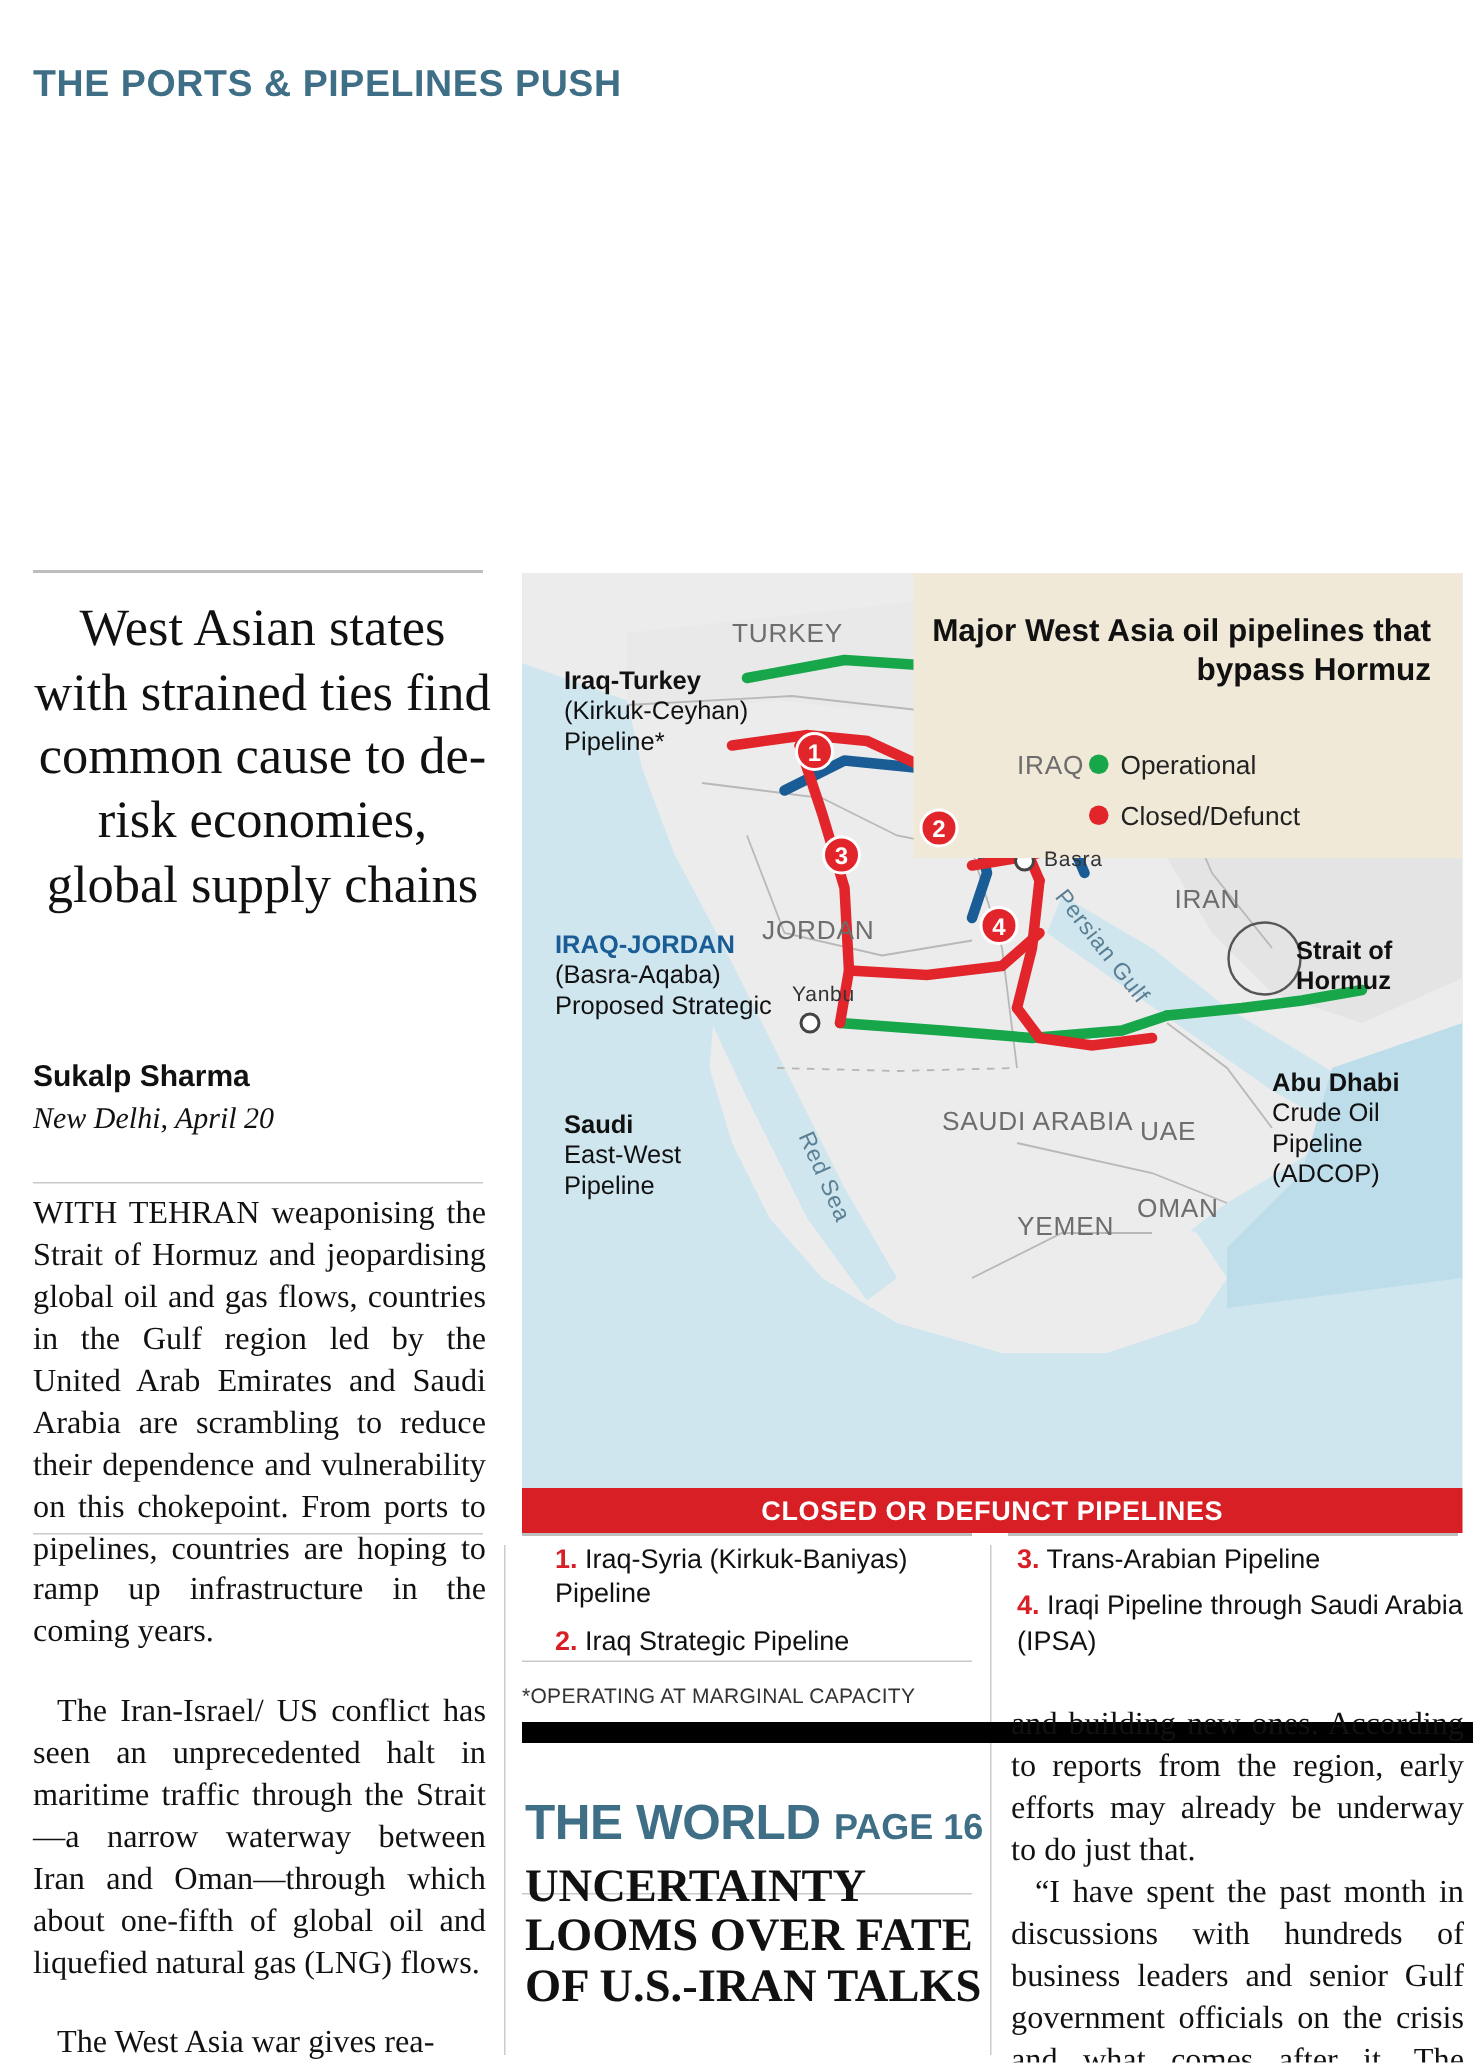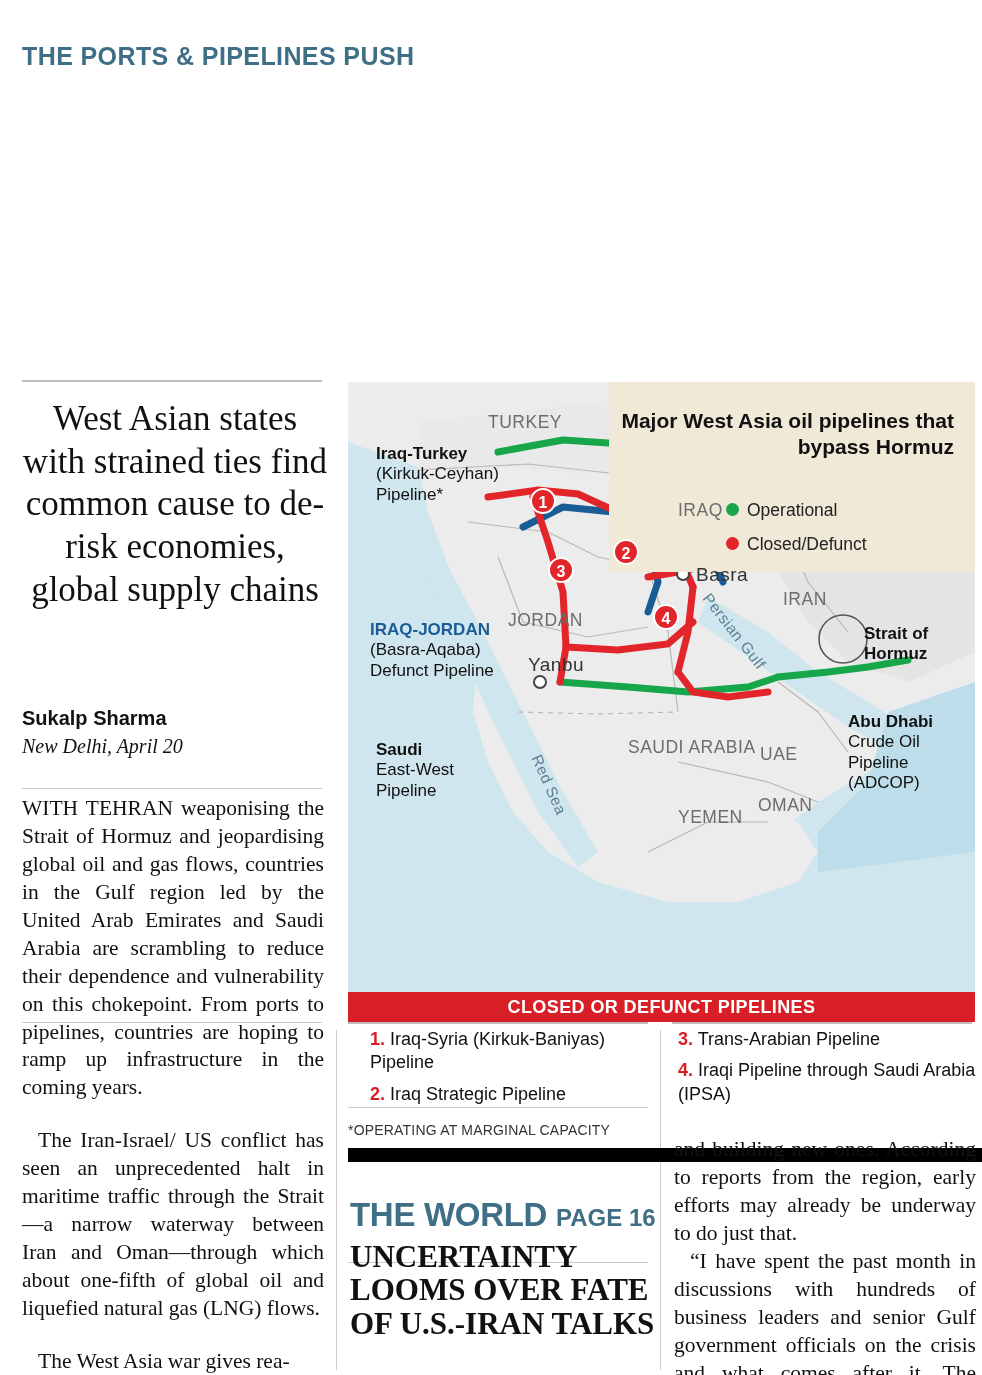--- a/index.html
+++ b/index.html
@@ -174,21 +174,21 @@
   .dot-red { background: #e2252b; }
 
   .map-label {
     position: absolute;
     font-family: "Liberation Sans", sans-serif;
     color: #5a5a5a;
     font-size: 17px;
     letter-spacing: 0.5px;
   }
   .map-label.country { color: #6d6d6d; font-size: 17.5px; }
-  .map-label.city { color: #333; font-size: 19px; }
+  .map-label.city { color: #333; font-size: 14px; }
   .map-label.sea {
     color: #5b7f93;
     font-size: 15.5px;
   }
   .callout {
     position: absolute;
     font-family: "Liberation Sans", sans-serif;
     font-size: 17px;
     line-height: 1.2;
     color: #111;
@@ -430,21 +430,21 @@
     <div class="map-label sea" style="left:365px; top:208px; transform:rotate(52deg); transform-origin: left top;">Persian Gulf</div>
     <div class="map-label sea" style="left:196px; top:370px; transform:rotate(66deg); transform-origin: left top;">Red Sea</div>
 
     <div class="callout" style="left:28px; top:62px; width:130px;">
       <b>Iraq-Turkey</b><br>
       <span>(Kirkuk-Ceyhan) Pipeline*</span>
     </div>
 
     <div class="callout callout-blue" style="left:22px; top:238px; width:160px;">
       <b>IRAQ-JORDAN</b><br>
-      <span>(Basra-Aqaba) Defunct Pipeline</span>
+      <span>(Basra-Aqaba) Proposed Strategic</span>
     </div>
 
     <div class="callout" style="left:28px; top:358px; width:130px;">
       <b>Saudi</b><br>
       <span>East-West Pipeline</span>
     </div>
 
     <div class="callout" style="left:516px; top:242px; width:110px;">
       <b>Strait of Hormuz</b>
     </div>

